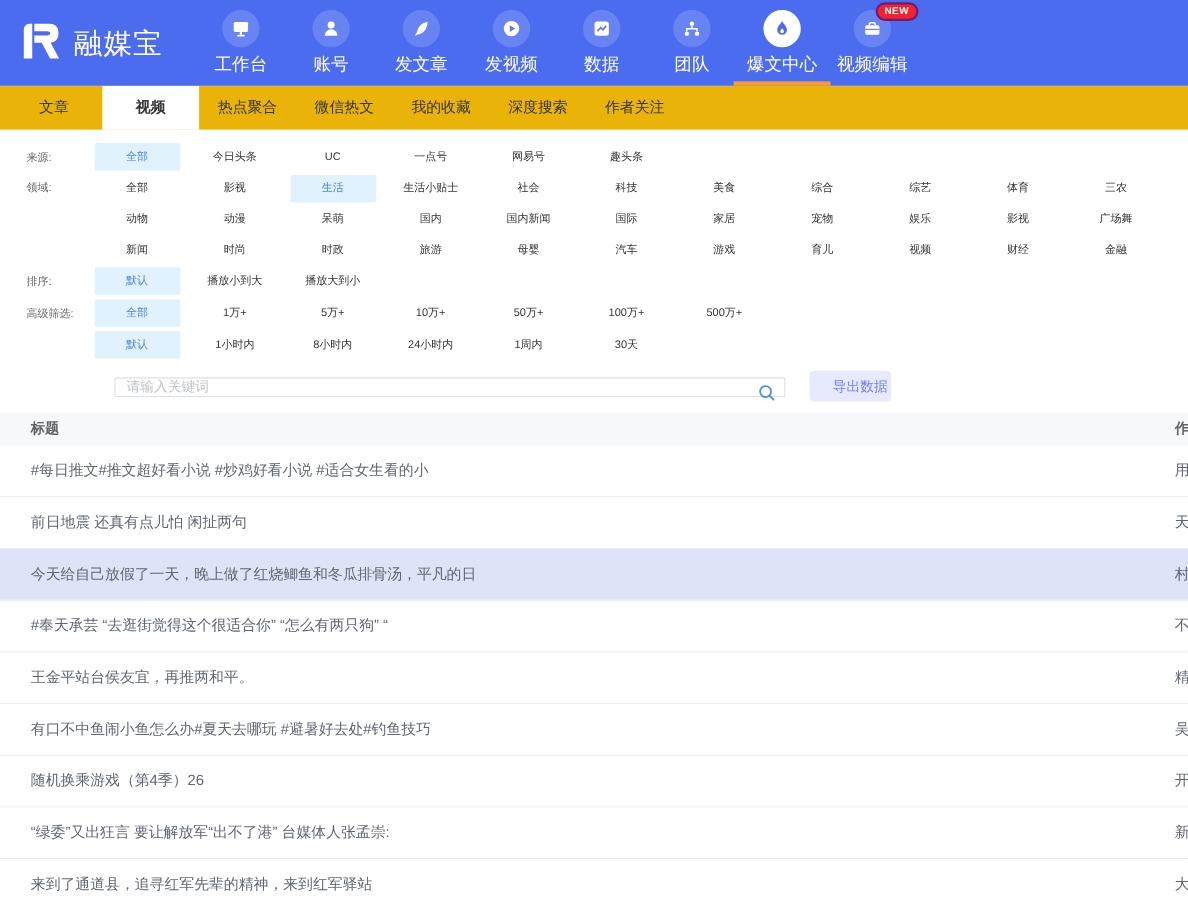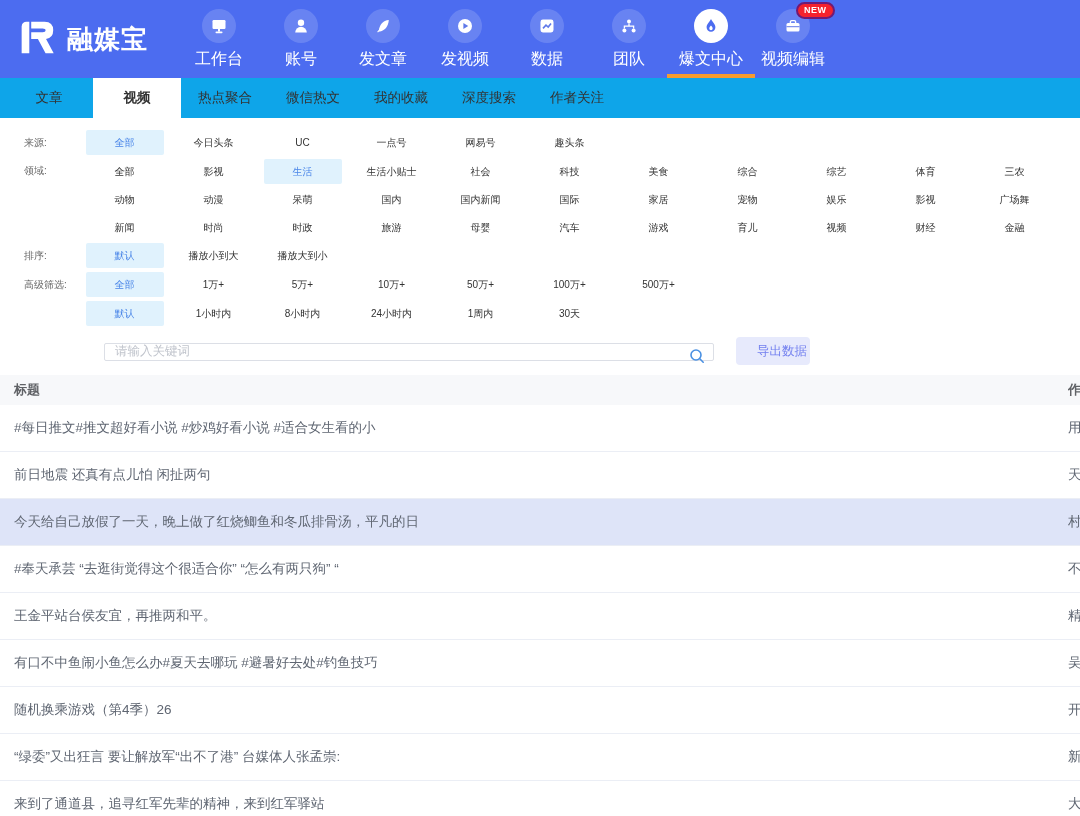--- a/index.html
+++ b/index.html
@@ -2,33 +2,33 @@
 <html><head>
 <meta charset="utf-8">
 <style>
   * { box-sizing: border-box; margin: 0; padding: 0; }
   html, body { width: 1080px; height: 816px; overflow: hidden; background: #fff;
     font-family: "Liberation Sans", sans-serif; }
 
   
   .app-header { height: 78px; background: #4c6cf0; display: flex; align-items: center; position: relative; }
   .brand { display: flex; align-items: center; margin-left: 14px; width: 158px; flex-shrink: 0; }
-  .brand-name { color: #fff; font-size: 26px; margin-left: 9px; letter-spacing: 1px; font-weight: 700; white-space: nowrap; }
+  .brand-name { color: #fff; font-size: 26px; margin-left: 9px; letter-spacing: 1px; font-weight: 400; white-space: nowrap; }
   .nav { display: flex; margin-left: 6px; height: 78px; }
   .nav-item { width: 82px; display: flex; flex-direction: column; align-items: center; justify-content: center; cursor: pointer; position: relative; height: 78px; }
   .nav-icon { width: 34px; height: 34px; border-radius: 50%; background: rgba(255,255,255,0.16);
     display: flex; align-items: center; justify-content: center; position: relative; }
   .nav-item.active .nav-icon { background: #fff; }
   .nav-label { color: #fff; font-size: 16px; margin-top: 6px; white-space: nowrap; }
   .nav-underline { position: absolute; bottom: 0; left: 50%; transform: translateX(-50%); width: 88px; height: 4px; background: #f79b2e; }
   .new-badge { position: absolute; top: -7px; left: 20px; background: #f5222d; color: #fff; font-size: 9px;
     font-weight: bold; padding: 2px 6px; border-radius: 9px; border: 2px solid #701a75; line-height: 1; letter-spacing: .5px; }
 
   
-  .tab-bar { height: 40px; background: #0ea5e9; display: flex; padding-left: 5px; }
+  .tab-bar { height: 40px; background: #eab308; display: flex; padding-left: 5px; }
   .tab { min-width: 88px; padding: 0 10px; text-align: center; line-height: 40px; font-size: 13.5px; color: #333; cursor: pointer; white-space: nowrap; }
   .tab.active { background: #fff; font-weight: bold; }
 
   
   .filters { padding: 10px 0 0 24px; background: #fff; }
   .f-row { display: grid; grid-template-columns: 56px repeat(11, 89px); align-items: center; min-height: 29px; font-size: 10px; }
   .f-row.sub { min-height: 28px; }
   .f-label { color: #666; }
   .chip { justify-self: center; width: 78px; line-height: 25px; text-align: center; color: #333; border-radius: 2px; cursor: pointer; white-space: nowrap; }
   .chip.selected { background: #e0f2fd; color: #4a86e8; }
@@ -41,21 +41,21 @@
   .search-box input::placeholder { color: #c0c4cc; }
   .search-icon { position: absolute; right: 8px; top: 6px; cursor: pointer; }
   .export-btn { margin-left: 22px; width: 74px; height: 28px; background: #e7eafc; color: #7380ef;
     border: none; border-radius: 4px; font-size: 12.5px; cursor: pointer; font-family: inherit; padding-left: 18px; }
 
   
   .table { margin-top: 10px; }
   .t-head { height: 30px; background: #f7f8fa; display: flex; align-items: center; font-size: 13px; color: #606266; font-weight: bold; }
   .t-row { height: 47px; display: flex; align-items: center; border-bottom: 1px solid #ebeef5; font-size: 13.5px; color: #5f6672; cursor: pointer; }
   .t-row.highlighted { background: #dee4f8; }
-  .cell-title { flex: 1; padding-left: 14px; white-space: nowrap; overflow: hidden; }
+  .cell-title { flex: 1; padding-left: 28px; white-space: nowrap; overflow: hidden; }
   .cell-author { width: 12px; flex-shrink: 0; overflow: hidden; white-space: nowrap; }
 </style>
 </head>
 <body>
 
 <div class="app-header">
   <div class="brand">
     <span>
       <svg width="44" height="44" viewBox="0 0 46 46">
         <path d="M8 40 V12 a5 5 0 0 1 5-5 h3 v33 z" fill="#fff"></path>

